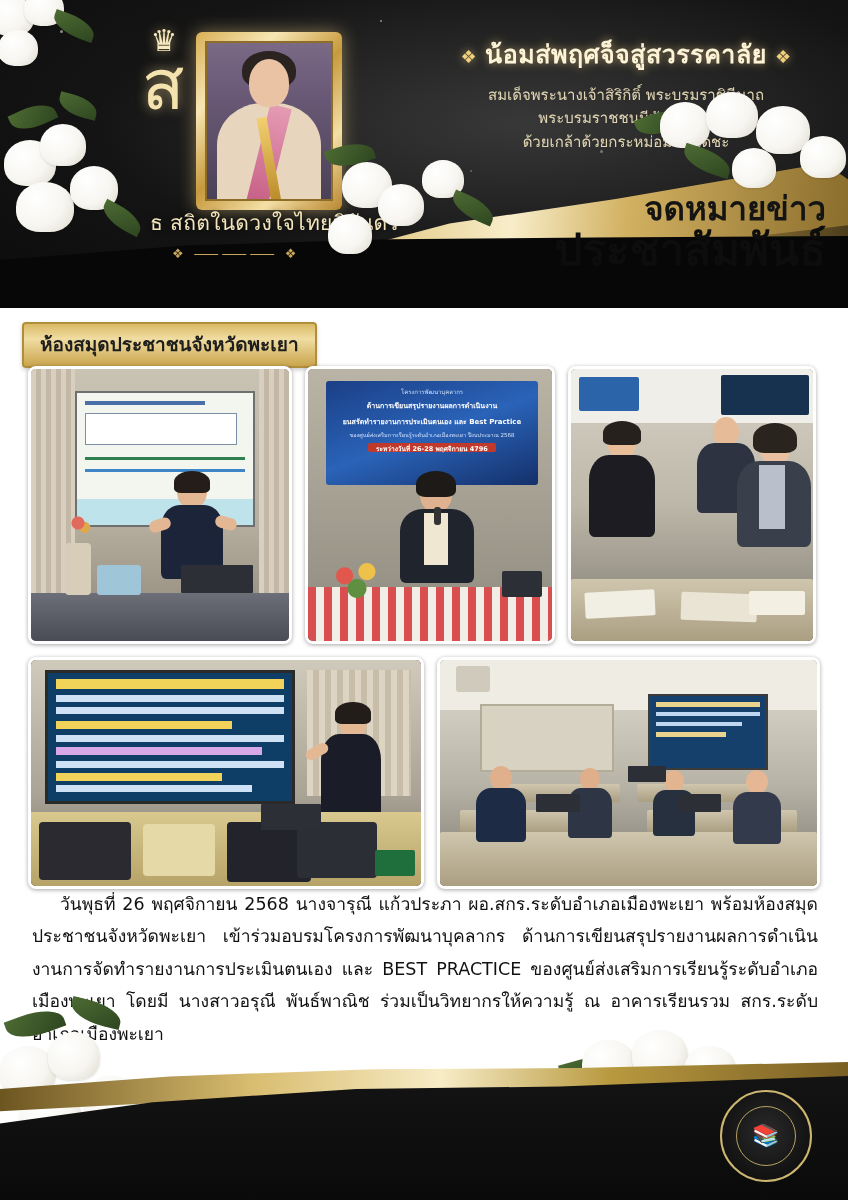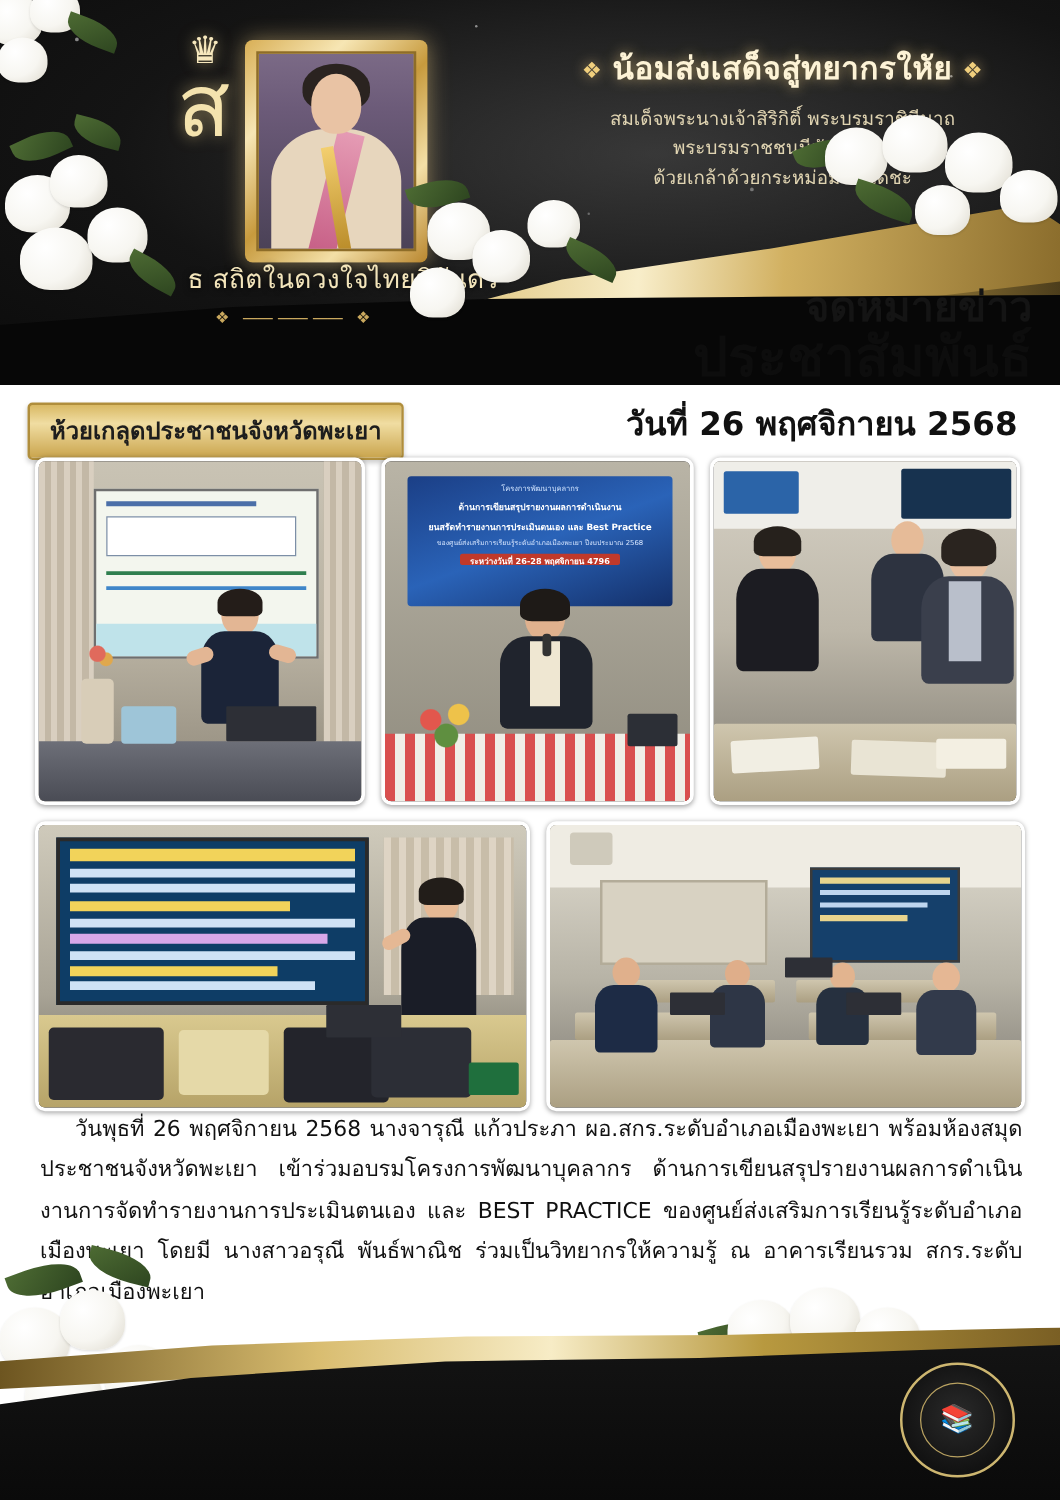--- a/index.html
+++ b/index.html
@@ -92,21 +92,21 @@
   .tagline{
     position:absolute;left:150px;top:206px;color:#f3e5bb;font-size:21px;
     text-shadow:0 1px 6px rgba(0,0,0,.8);letter-spacing:.3px;
   }
   .tagline-orn{
     position:absolute;left:172px;top:244px;color:#c9a85e;font-size:13px;letter-spacing:3px;
   }
 
   .newsletter-title{
     position:absolute;right:22px;top:192px;text-align:right;
-    color:#1b1b1b;font-weight:bold;line-height:1.02;margin-top:37px;
+    color:#1b1b1b;font-weight:bold;line-height:1.02;
   }
   .newsletter-title .l1{font-size:33px;display:block;color:#141414;}
   .newsletter-title .l2{font-size:44px;display:block;color:#0d0d0d;margin-top:2px;}
 
   
   .flower{position:absolute;pointer-events:none;}
   .petal{position:absolute;background:radial-gradient(circle at 35% 32%,#ffffff 0%,#f7f6f1 55%,#ddd9cd 100%);
     border-radius:60% 60% 50% 50%;box-shadow:0 1px 2px rgba(0,0,0,.12);}
   .leaf{position:absolute;background:linear-gradient(140deg,#4d6b33,#2e4620);
     border-radius:0 70% 0 70%;}
@@ -210,21 +210,21 @@
         <div class="p-body"></div>
         <div class="p-sash"></div>
         <div class="p-sash2"></div>
         <div class="p-hair"></div>
         <div class="p-face"></div>
       </div>
     </div>
 
     <div class="hdr-right">
       <div class="royal-line1">
-        <span class="deco">❖</span><span>น้อมส่งเสด็จสู่ทยากรใหัย</span><span class="deco">❖</span>
+        <span class="deco">❖</span><span>น้อมส่พฤศจ็จสู่สวรรคาลัย</span><span class="deco">❖</span>
       </div>
       <div class="royal-sub">
         <div>สมเด็จพระนางเจ้าสิริกิติ์ พระบรมราชินีนาถ</div>
         <div>พระบรมราชชนนีพันปีหลวง</div>
         <div>ด้วยเกล้าด้วยกระหม่อม ขอเดชะ</div>
       </div>
     </div>
 
     <div class="gold-swoosh"></div>
     <div class="gold-swoosh2"></div>
@@ -267,22 +267,21 @@
       <div class="petal" style="left:70px;top:0px;width:52px;height:46px;"></div>
       <div class="petal" style="left:120px;top:14px;width:54px;height:48px;"></div>
       <div class="petal" style="left:164px;top:44px;width:46px;height:42px;"></div>
       <div class="leaf" style="left:46px;top:58px;width:50px;height:22px;transform:rotate(18deg);"></div>
       <div class="petal" style="left:96px;top:56px;width:44px;height:40px;"></div>
     </div>
   </div>
 
   <div class="body-wrap">
 
-    <div class="lib-badge">ห้วยเกลุดประชาชนจังหวัดพะเยา</div>
-    <div class="date-line">วันที่ 26 พฤศจิกายน 2568</div>
+    <div class="lib-badge">ห้องสมุดประชาชนจังหวัดพะเยา</div>
 
     <div class="photo-grid">
 
       <div class="row1">
 
         <div class="photo p1">
           <div class="ph-bg-room"></div>
           <div class="curtain" style="left:0;width:44px;"></div>
           <div class="curtain" style="right:0;width:30px;"></div>
           <div class="scr" style="left:44px;top:22px;width:176px;height:132px;">

